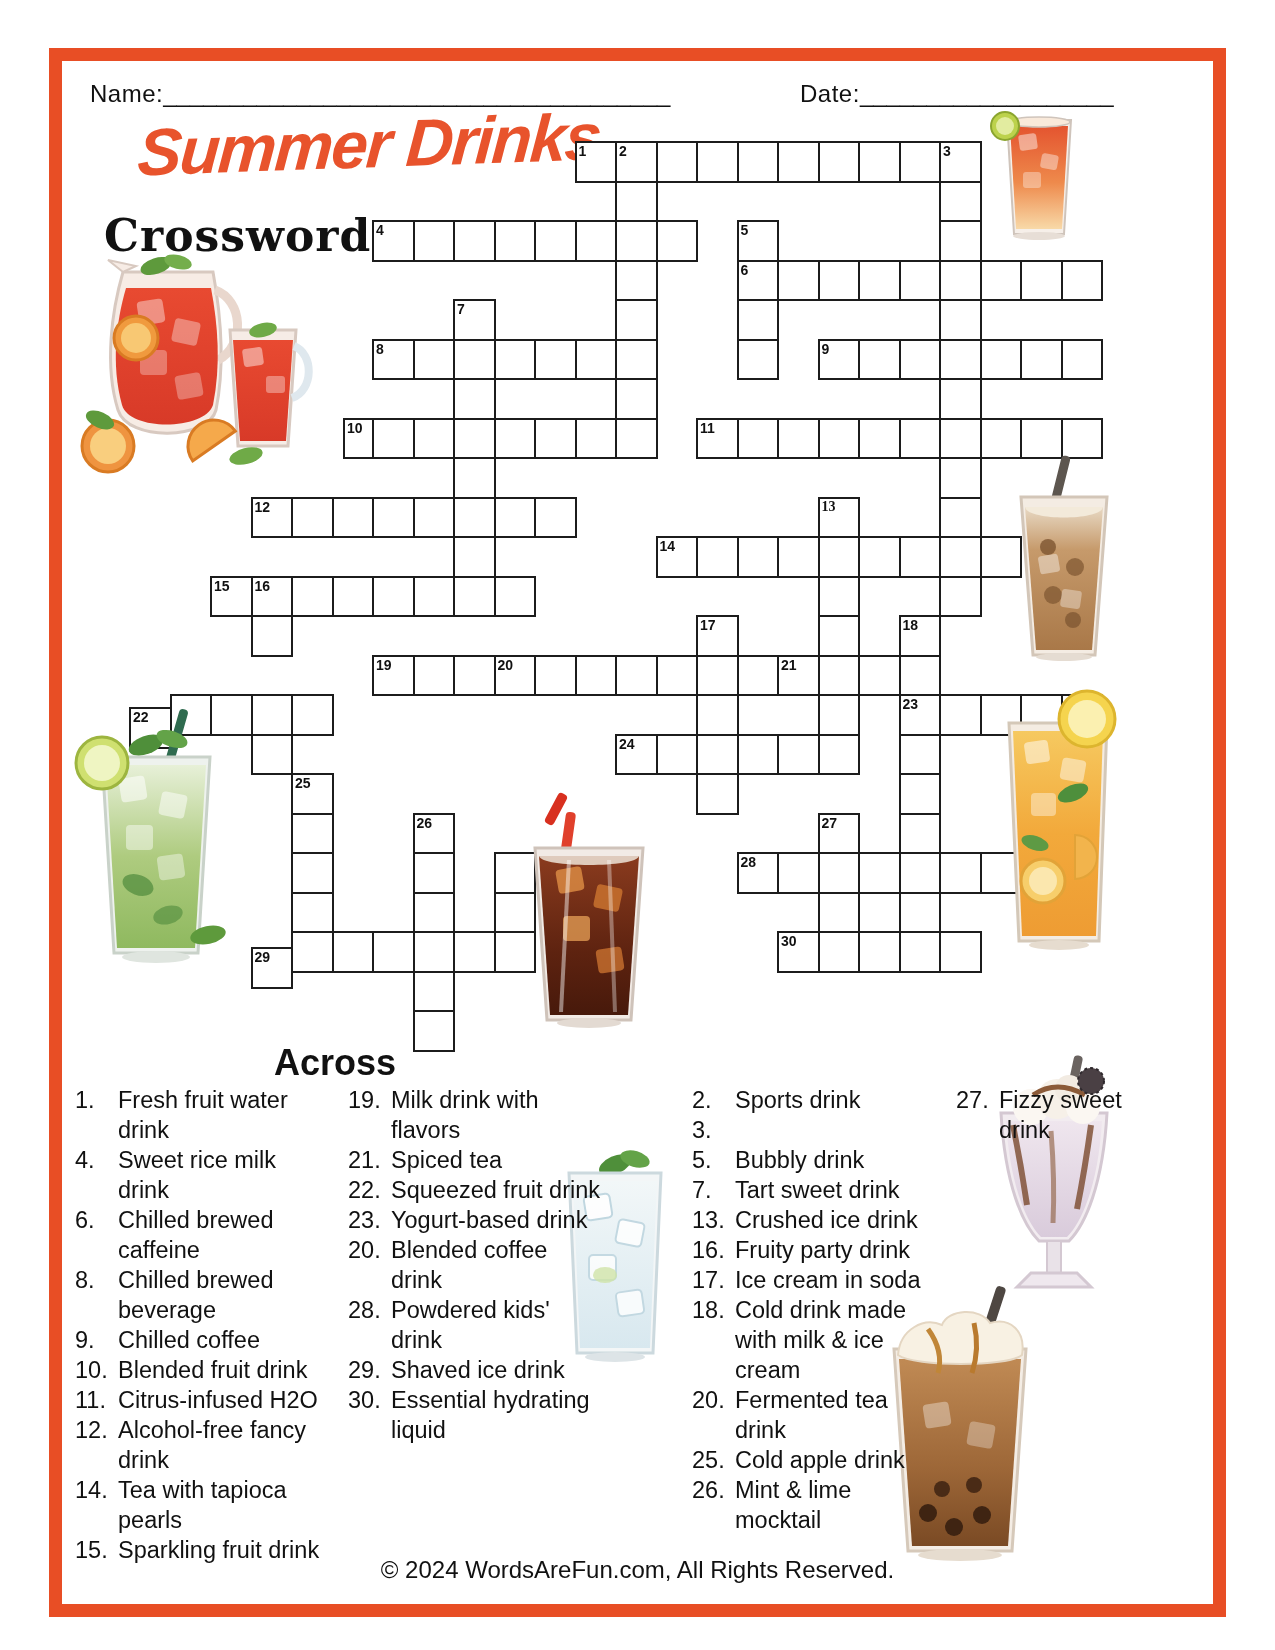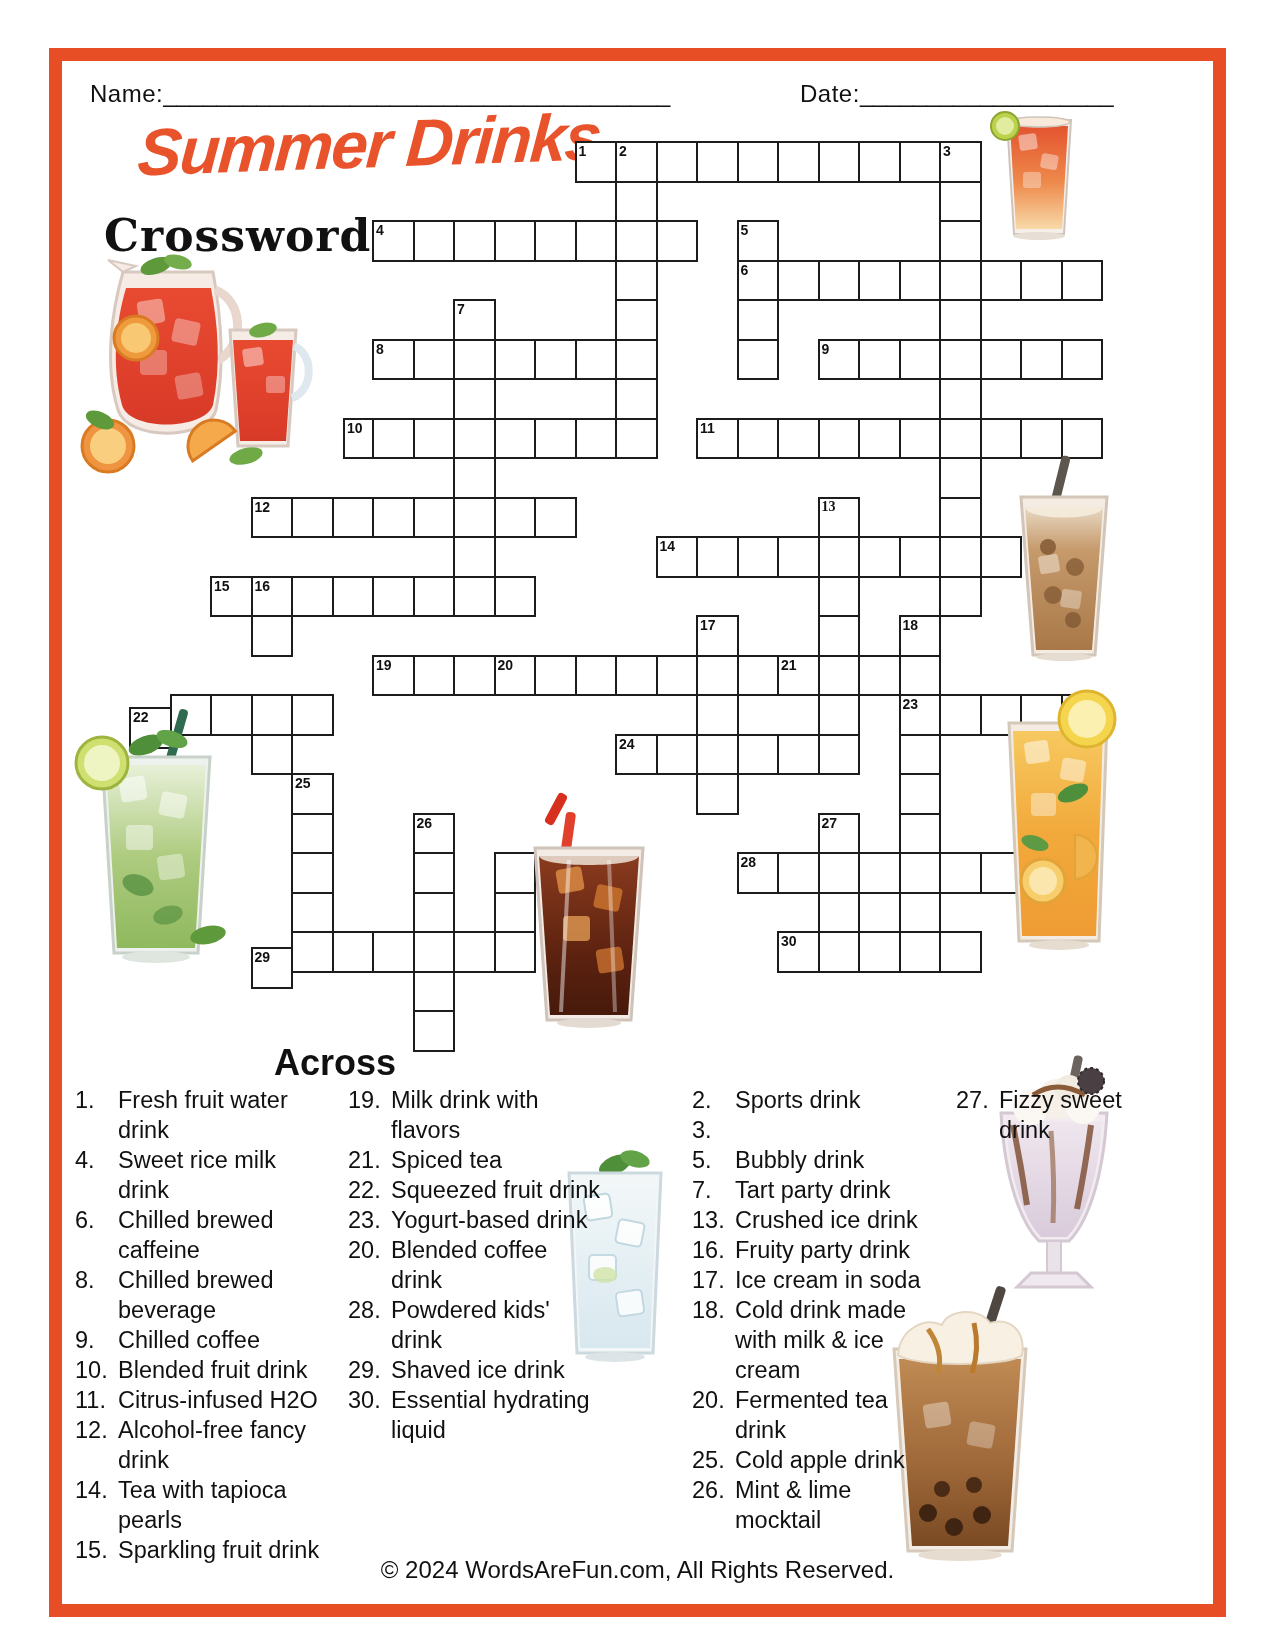--- a/index.html
+++ b/index.html
@@ -594,21 +594,21 @@
       </div>
       <div class="clue">
         <span class="n">3.</span>
       </div>
       <div class="clue">
         <span class="n">5.</span>
         <span class="t">Bubbly drink</span>
       </div>
       <div class="clue">
         <span class="n">7.</span>
-        <span class="t">Tart party drink</span>
+        <span class="t">Tart sweet drink</span>
       </div>
       <div class="clue">
         <span class="n">13.</span>
         <span class="t">Crushed ice drink</span>
       </div>
       <div class="clue">
         <span class="n">16.</span>
         <span class="t">Fruity party drink</span>
       </div>
       <div class="clue">

